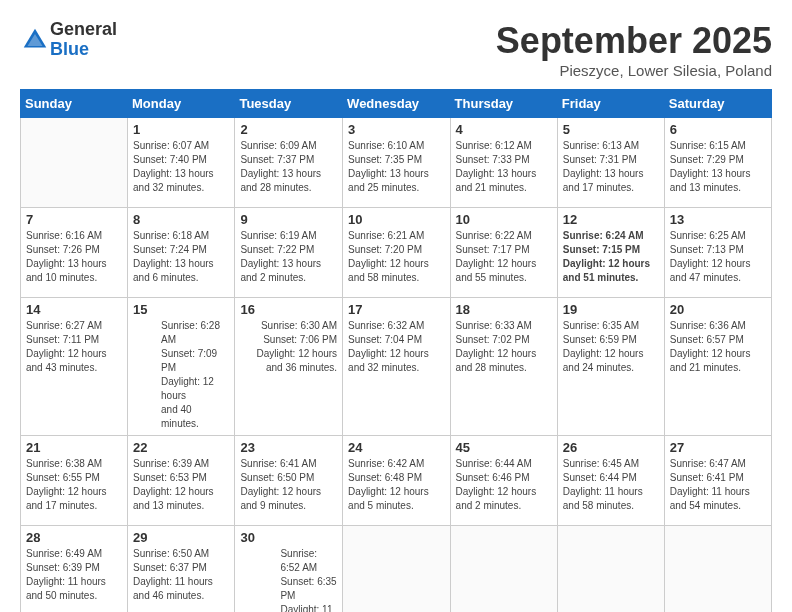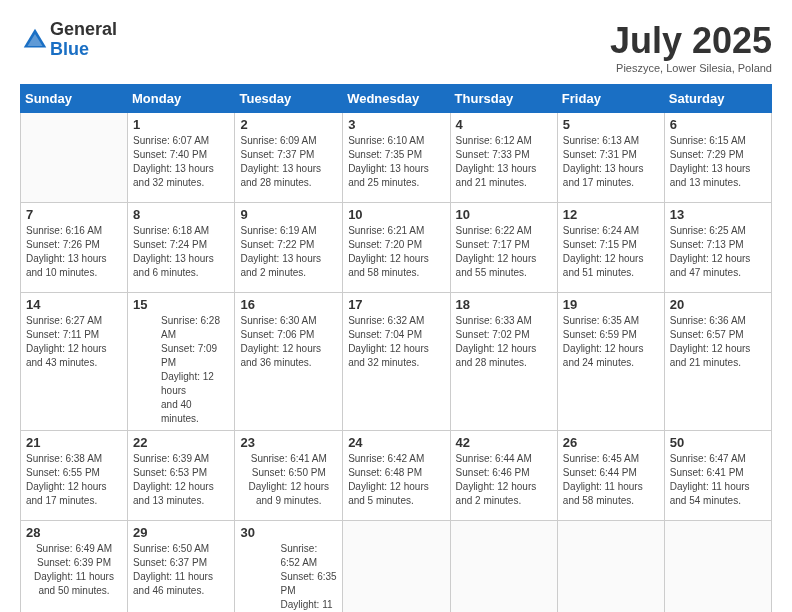--- a/index.html
+++ b/index.html
@@ -34,21 +34,21 @@
     }
     .title-block {
       text-align: right;
     }
     .month-title {
       font-size: 36px;
       font-weight: bold;
       color: #333;
     }
     .subtitle {
-      font-size: 11px;
+      font-size: 15px;
       color: #555;
     }
     .calendar {
       width: 100%;
       border-collapse: collapse;
       border: 1px solid #ccc;
       padding-left: 36px;
     }
     .calendar th {
       background-color: #1a6fc4;
@@ -93,21 +93,21 @@
     <svg class="logo-icon" viewBox="0 0 40 40">
       <polygon points="20,5 35,30 5,30" fill="#1a6fc4"></polygon>
       <polygon points="20,12 30,28 10,28" fill="#fff" opacity="0.3"></polygon>
     </svg>
     <div class="logo-text">
       <span class="logo-general">General</span><br>
       <span class="logo-blue">Blue</span>
     </div>
   </div>
   <div class="title-block">
-    <div class="month-title">July 2025</div>
+    <div class="month-title">September 2025</div>
     <div class="subtitle">Pieszyce, Lower Silesia, Poland</div>
   </div>
 </div>
 
 <table class="calendar">
   <thead>
     <tr>
     <th>Sunday</th>
         <th>Monday</th>
         <th>Tuesday</th>
@@ -194,21 +194,21 @@
         </td>
         <td>
           <div class="day-number">10</div>
           <div class="day-info" style="white-space: pre-line;">Sunrise: 6:22 AM
 Sunset: 7:17 PM
 Daylight: 12 hours
 and 55 minutes.</div>
         </td>
         <td>
           <div class="day-number">12</div>
-          <div class="day-info" style="white-space: pre-line;">Sunrise: 6:24 AM
+          <div class="day-info" style="white-space: pre-line; font-weight: bold;">Sunrise: 6:24 AM
 Sunset: 7:15 PM
 Daylight: 12 hours
 and 51 minutes.</div>
         </td>
         <td>
           <div class="day-number">13</div>
           <div class="day-info" style="white-space: pre-line;">Sunrise: 6:25 AM
 Sunset: 7:13 PM
 Daylight: 12 hours
 and 47 minutes.</div>
@@ -224,21 +224,21 @@
         </td>
         <td>
           <div class="day-number">15</div>
           <div class="day-info" style="white-space: pre-line; margin-left: 28px;">Sunrise: 6:28 AM
 Sunset: 7:09 PM
 Daylight: 12 hours
 and 40 minutes.</div>
         </td>
         <td>
           <div class="day-number">16</div>
-          <div class="day-info" style="white-space: pre-line;">Sunrise: 6:30 AM
+          <div class="day-info" style="white-space: pre-line; text-align: right;">Sunrise: 6:30 AM
 Sunset: 7:06 PM
 Daylight: 12 hours
 and 36 minutes.</div>
         </td>
         <td>
           <div class="day-number">17</div>
           <div class="day-info" style="white-space: pre-line;">Sunrise: 6:32 AM
 Sunset: 7:04 PM
 Daylight: 12 hours
 and 32 minutes.</div>
@@ -275,58 +275,58 @@
         </td>
         <td>
           <div class="day-number">22</div>
           <div class="day-info" style="white-space: pre-line;">Sunrise: 6:39 AM
 Sunset: 6:53 PM
 Daylight: 12 hours
 and 13 minutes.</div>
         </td>
         <td>
           <div class="day-number">23</div>
-          <div class="day-info" style="white-space: pre-line; text-align: center;">Sunrise: 6:41 AM
+          <div class="day-info" style="white-space: pre-line;">Sunrise: 6:41 AM
 Sunset: 6:50 PM
 Daylight: 12 hours
 and 9 minutes.</div>
         </td>
         <td>
           <div class="day-number">24</div>
           <div class="day-info" style="white-space: pre-line;">Sunrise: 6:42 AM
 Sunset: 6:48 PM
 Daylight: 12 hours
 and 5 minutes.</div>
         </td>
         <td>
-          <div class="day-number">42</div>
+          <div class="day-number">45</div>
           <div class="day-info" style="white-space: pre-line;">Sunrise: 6:44 AM
 Sunset: 6:46 PM
 Daylight: 12 hours
 and 2 minutes.</div>
         </td>
         <td>
           <div class="day-number">26</div>
           <div class="day-info" style="white-space: pre-line;">Sunrise: 6:45 AM
 Sunset: 6:44 PM
 Daylight: 11 hours
 and 58 minutes.</div>
         </td>
         <td>
-          <div class="day-number">50</div>
+          <div class="day-number">27</div>
           <div class="day-info" style="white-space: pre-line;">Sunrise: 6:47 AM
 Sunset: 6:41 PM
 Daylight: 11 hours
 and 54 minutes.</div>
         </td>
       </tr>
       <tr>
         <td>
           <div class="day-number">28</div>
-          <div class="day-info" style="white-space: pre-line; text-align: center;">Sunrise: 6:49 AM
+          <div class="day-info" style="white-space: pre-line;">Sunrise: 6:49 AM
 Sunset: 6:39 PM
 Daylight: 11 hours
 and 50 minutes.</div>
         </td>
         <td>
           <div class="day-number">29</div>
           <div class="day-info" style="white-space: pre-line;">Sunrise: 6:50 AM
 Sunset: 6:37 PM
 Daylight: 11 hours
 and 46 minutes.</div>

